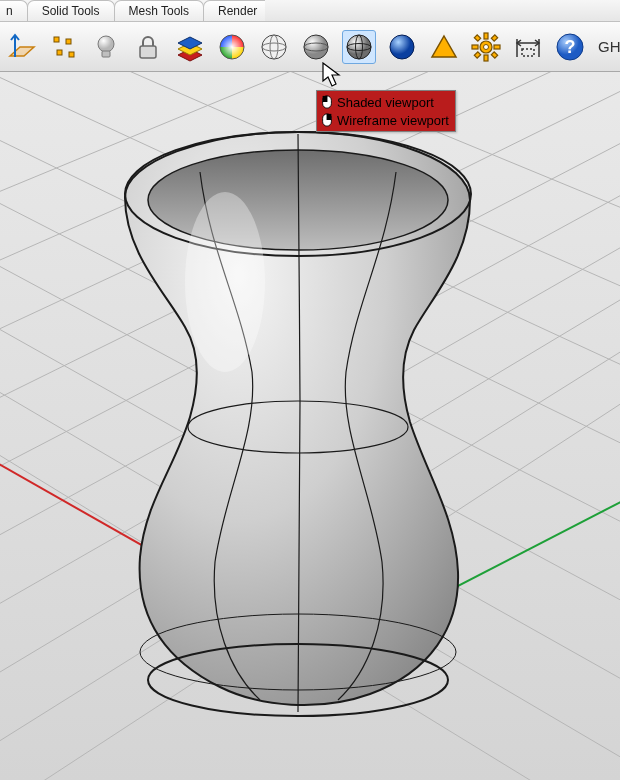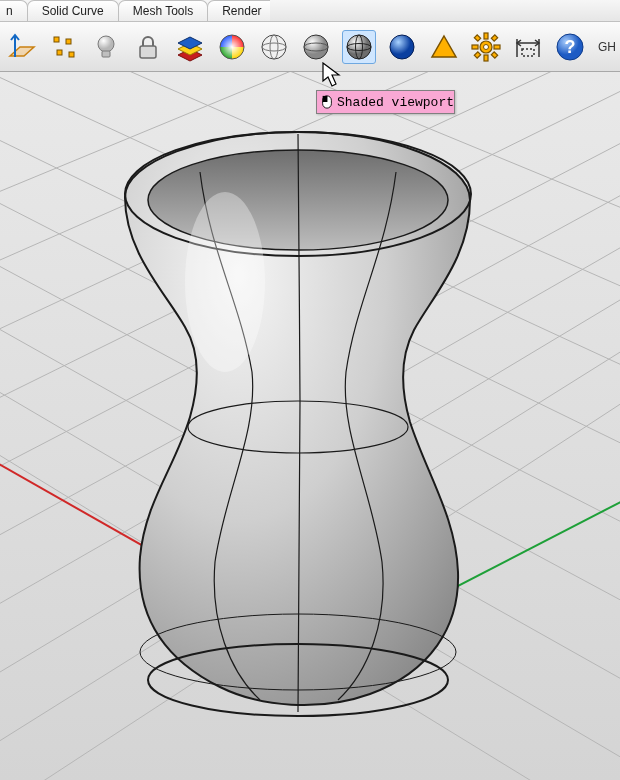--- a/index.html
+++ b/index.html
@@ -40,52 +40,51 @@
     width:34px;height:34px;display:flex;align-items:center;justify-content:center;
     border-radius:3px;cursor:pointer;
     position:relative;
   }
   .tbtn svg{width:32px;height:32px;}
   .tbtn.active{
     background:#cfe6ff;
     border:1px solid #6fa8e0;
     box-sizing:border-box;
   }
-  .tool-text{font-size:12px;color:#333;padding-left:2px;text-align:right;}
+  .tool-text{font-size:15px;color:#333;padding-left:2px;text-align:right;}
   
   .viewport{
     position:absolute;left:0;top:72px;right:0;bottom:0;
     background:#e4e4e4;
     overflow:hidden;
   }
   .viewport svg{position:absolute;left:0;top:0;}
   
   .tooltip{
     position:absolute;
     left:316px;top:90px;
-    background:#f9a8d4;
+    background:#b91c1c;
     border:1px solid #808080;
     font-size:13px;
     color:#000;
-    padding:2px 0 2px 4px;
+    padding:2px 6px 2px 4px;
     box-shadow:1px 1px 2px rgba(0,0,0,0.2);
-    font-family:Liberation Mono, monospace;
   }
   .tooltip-row{display:flex;align-items:center;gap:4px;height:18px;}
   .mouse-ico{width:12px;height:14px;}
   
   .cursor{position:absolute;left:322px;top:62px;width:20px;height:26px;pointer-events:none;z-index:50;}
 </style>
 </head>
 <body>
 <div class="app">
 
 <div class="tabs">
   <div class="tab partial-left"><span>n</span></div>
-  <div class="tab"><span>Solid Curve</span></div>
+  <div class="tab"><span>Solid Tools</span></div>
   <div class="tab"><span>Mesh Tools</span></div>
   <div class="tab partial-right"><span>Render </span></div>
 </div>
 
 <div class="toolbar">
 
   <div class="tbtn">
     <svg viewBox="0 0 32 32">
       <polygon points="4,25 14,16 28,16 18,25" fill="rgba(255,150,0,0.25)" stroke="#c98010" stroke-width="1.5"></polygon>
       <line x1="9" y1="5" x2="9" y2="26" stroke="#1268c4" stroke-width="2"></line>
@@ -338,19 +337,27 @@
 
 <div class="tooltip">
   <div class="tooltip-row">
     <svg class="mouse-ico" viewBox="0 0 12 16">
       <rect x="1" y="1" width="10" height="14" rx="5" fill="#fff" stroke="#000"></rect>
       <path d="M1 1 h5 v7 h-5 Z" fill="#000"></path>
       <line x1="6" y1="1" x2="6" y2="8" stroke="#000"></line>
     </svg>
     <span>Shaded viewport</span>
   </div>
+  <div class="tooltip-row">
+    <svg class="mouse-ico" viewBox="0 0 12 16">
+      <rect x="1" y="1" width="10" height="14" rx="5" fill="#fff" stroke="#000"></rect>
+      <path d="M6 1 h5 v7 h-5 Z" fill="#000"></path>
+      <line x1="6" y1="1" x2="6" y2="8" stroke="#000"></line>
+    </svg>
+    <span>Wireframe viewport</span>
+  </div>
 </div>
 
 <svg class="cursor" viewBox="0 0 20 26">
   <polygon points="1,1 1,19 6,15 10,24 14,22 10,13 17,13" fill="#fff" stroke="#000" stroke-width="1.2"></polygon>
 </svg>
 
 </div>
 
 </body></html>

